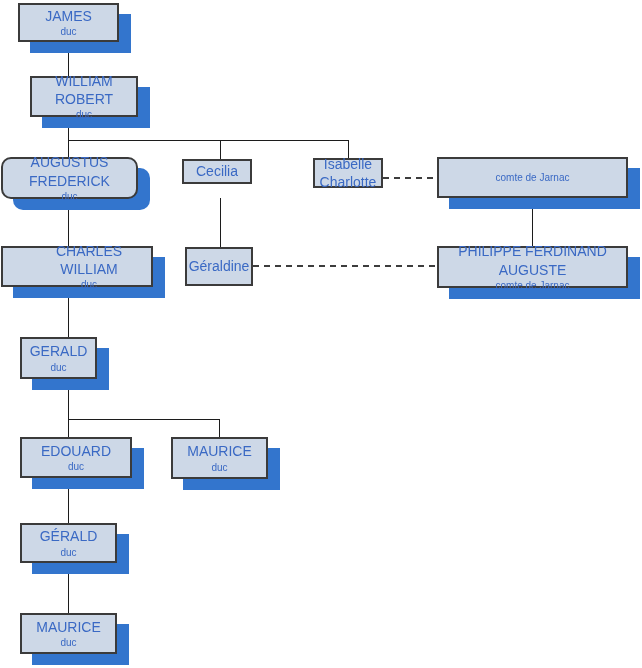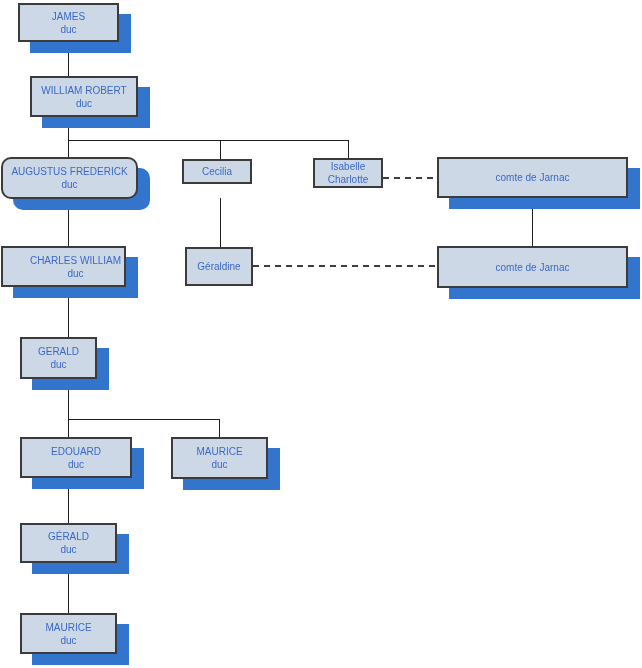--- a/index.html
+++ b/index.html
@@ -26,21 +26,21 @@
     align-items: center;
     justify-content: center;
     text-align: center;
     line-height: 1.3;
     z-index: 2;
   }
   .node.shadowed {
     box-shadow: 12px 11px 0 0 #3375cd;
   }
   .node .name {
-    font-size: 10px;
+    font-size: 14px;
     display: block;
     padding: 0 2px;
   }
   .node .sub {
     font-size: 10px;
     display: block;
   }
   .line {
     position: absolute;
     background: #1c1c1c;
@@ -99,30 +99,31 @@
   </div>
 
   <div class="node" style="left:313px; top:158px; width:70px; height:30px;">
     <span class="name">Isabelle Charlotte</span>
   </div>
 
   <div class="node shadowed" style="left:437px; top:157px; width:191px; height:41px;">
     <span class="sub">comte de Jarnac</span>
   </div>
 
-  <div class="node shadowed" style="left:1px;   top:246px; width:125px; height:41px;padding-left:24px;">
+  <div class="node shadowed" style="left:1px;   top:246px; width:152px; height:41px;padding-left:24px;">
     <span class="name">CHARLES WILLIAM</span>
     <span class="sub">duc</span>
   </div>
 
   <div class="node" style="left:185px; top:247px; width:68px; height:39px;">
     <span class="name">Géraldine</span>
   </div>
 
   <div class="node shadowed" style="left:437px; top:246px; width:191px; height:42px;">
+    <span class="name">PHILIPPE FERDINAND AUGUSTE</span>
     <span class="sub">comte de Jarnac</span>
   </div>
 
   <div class="node shadowed" style="left:20px;  top:337px; width:77px;  height:42px;">
     <span class="name">GERALD</span>
     <span class="sub">duc</span>
   </div>
 
   <div class="node shadowed" style="left:20px;  top:437px; width:112px;  height:41px;">
     <span class="name">EDOUARD</span>

